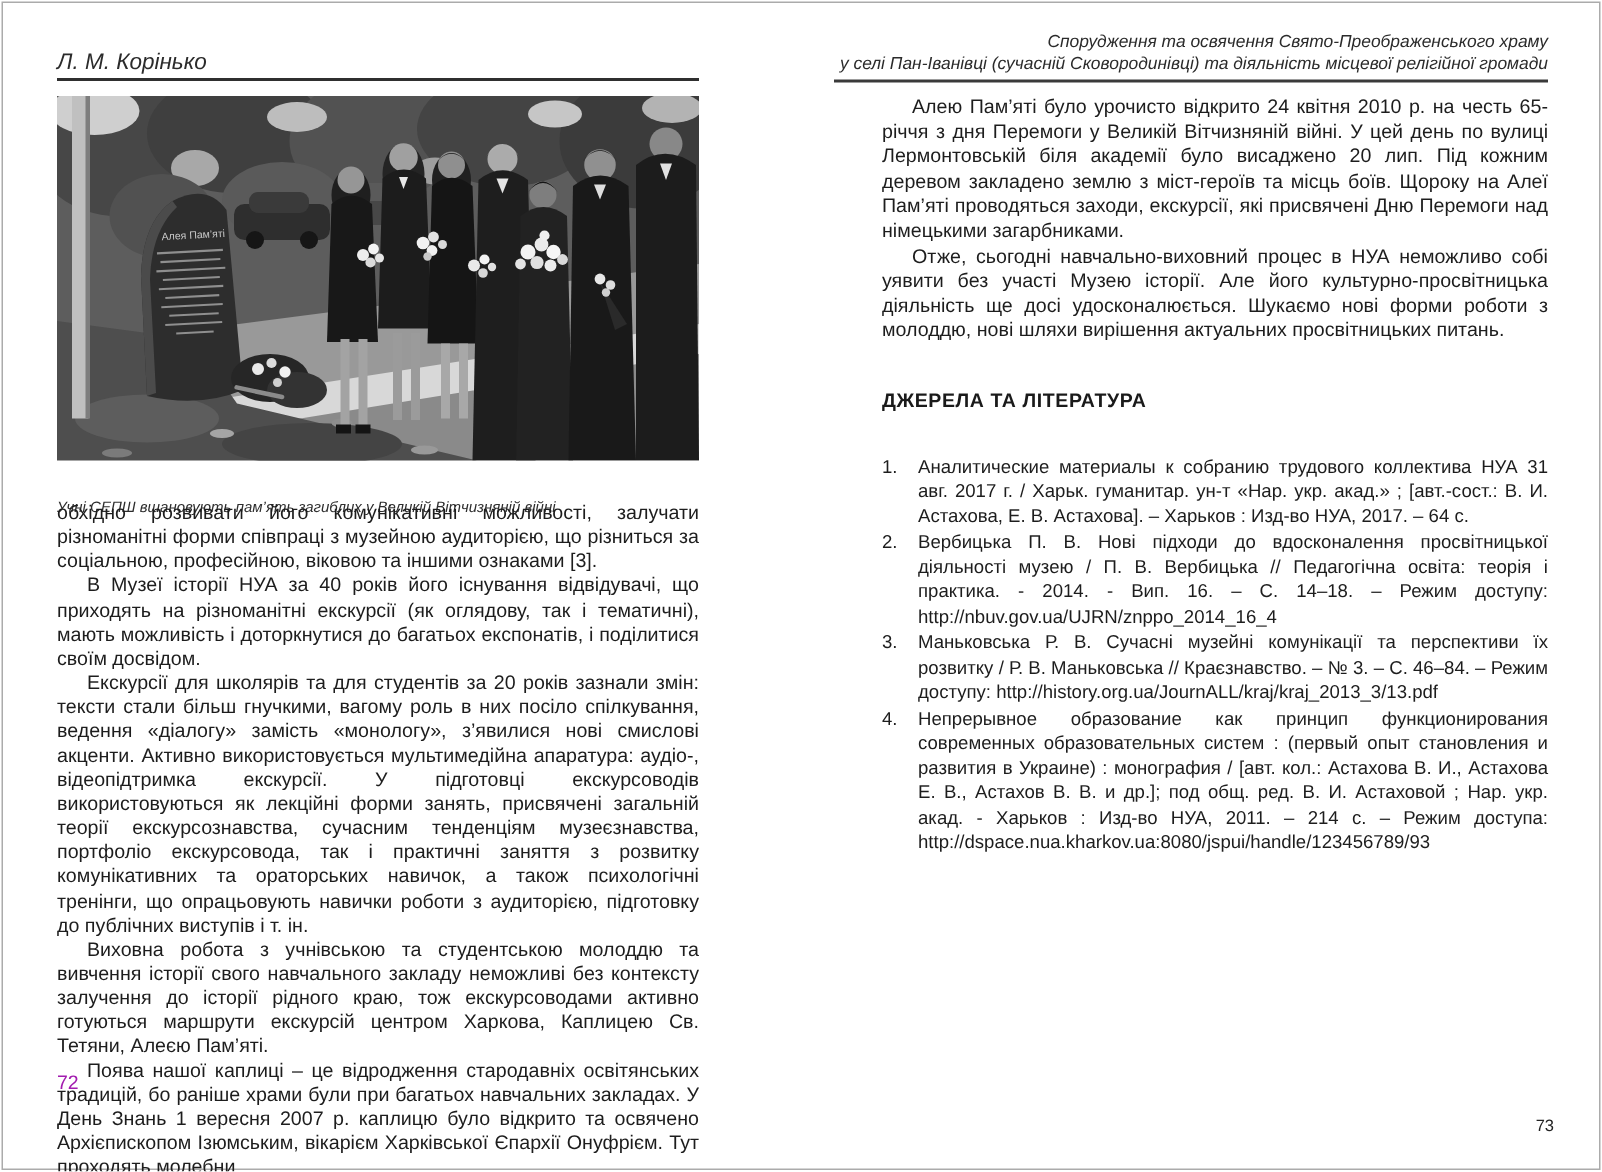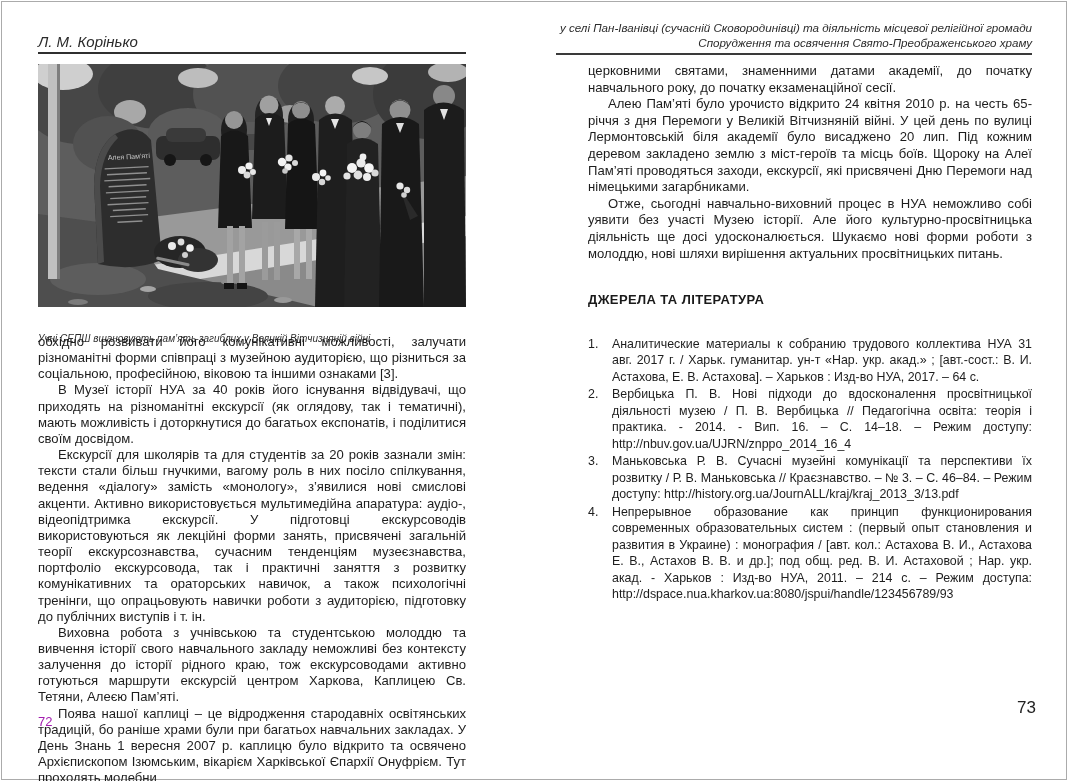--- a/index.html
+++ b/index.html
@@ -63,21 +63,21 @@
     letter-spacing:0.4px; color:#1a1a1a;
   }
   .refs{margin-top:0;}
   .ref-row{
     display:flex; align-items:flex-start;
     font-size:12.4px; line-height:16.5px; margin-bottom:1px;
   }
   .ref-num{flex:0 0 24px; color:#1d1d1d;}
   .ref-text{flex:1; text-align:justify; word-break:break-word;}
   .pagenum-right{
-    position:absolute; right:32px; top:698px; font-size:17px; color:#222;
+    position:absolute; right:32px; top:745px; font-size:11px; color:#222;
     text-align:left;
   }
 </style>
 </head>
 <body>
 
 <div class="page">
   <div class="scan-frame"></div>
 
   <div class="hdr-left">Л. М. Корінько</div>
@@ -275,27 +275,26 @@
     <p class="noindent">обхідно розвивати його комунікативні можливості, залучати різноманітні форми співпраці з музейною аудиторією, що різниться за соціальною, професійною, віковою та іншими ознаками [3].</p>
     <p>В Музеї історії НУА за 40 років його існування відвідувачі, що приходять на різноманітні екскурсії (як оглядову, так і тематичні), мають можливість і доторкнутися до багатьох експонатів, і поділитися своїм досвідом.</p>
     <p>Екскурсії для школярів та для студентів за 20 років зазнали змін: тексти стали більш гнучкими, вагому роль в них посіло спілкування, ведення «діалогу» замість «монологу», з’явилися нові смислові акценти. Активно використовується мультимедійна апаратура: аудіо-, відеопідтримка екскурсії. У підготовці екскурсоводів використовуються як лекційні форми занять, присвячені загальній теорії екскурсознавства, сучасним тенденціям музеєзнавства, портфоліо екскурсовода, так і практичні заняття з розвитку комунікативних та ораторських навичок, а також психологічні тренінги, що опрацьовують навички роботи з аудиторією, підготовку до публічних виступів і т. ін.</p>
     <p>Виховна робота з учнівською та студентською молоддю та вивчення історії свого навчального закладу неможливі без контексту залучення до історії рідного краю, тож екскурсоводами активно готуються маршрути екскурсій центром Харкова, Каплицею Св. Тетяни, Алеєю Пам’яті.</p>
     <p>Поява нашої каплиці – це відродження стародавніх освітянських традицій, бо раніше храми були при багатьох навчальних закладах. У День Знань 1 вересня 2007 р. каплицю було відкрито та освячено Архієпископом Ізюмським, вікарієм Харківської Єпархії Онуфрієм. Тут проходять молебни</p>
   </div>
 
   <div class="pagenum-left">72</div>
 
   <div class="hdr-right">
+    <div>Спорудження та освячення Свято-Преображенського храму</div>
     <div>у селі Пан-Іванівці (сучасній Сковородинівці) та діяльність місцевої релігійної громади</div>
-    <div>Спорудження та освячення Свято-Преображенського храму</div>
   </div>
   <div class="rule-right"></div>
 
   <div class="body-right">
-    <p class="noindent">церковними святами, знаменними датами академії, до початку навчального року, до початку екзаменаційної сесії.</p>
     <p>Алею Пам’яті було урочисто відкрито 24 квітня 2010 р. на честь 65-річчя з дня Перемоги у Великій Вітчизняній війні. У цей день по вулиці Лермонтовській біля академії було висаджено 20 лип. Під кожним деревом закладено землю з міст-героїв та місць боїв. Щороку на Алеї Пам’яті проводяться заходи, екскурсії, які присвячені Дню Перемоги над німецькими загарбниками.</p>
     <p>Отже, сьогодні навчально-виховний процес в НУА неможливо собі уявити без участі Музею історії. Але його культурно-просвітницька діяльність ще досі удосконалюється. Шукаємо нові форми роботи з молоддю, нові шляхи вирішення актуальних просвітницьких питань.</p>
 
     <div class="section-heading">ДЖЕРЕЛА ТА ЛІТЕРАТУРА</div>
 
     <div class="refs">
       <div class="ref-row">
         <div class="ref-num">1.</div>
         <div class="ref-text">Аналитические материалы к собранию трудового коллектива НУА 31 авг. 2017 г. / Харьк. гуманитар. ун-т «Нар. укр. акад.» ; [авт.-сост.: В. И. Астахова, Е. В. Астахова]. – Харьков : Изд-во НУА, 2017. – 64 с.</div>
       </div>

